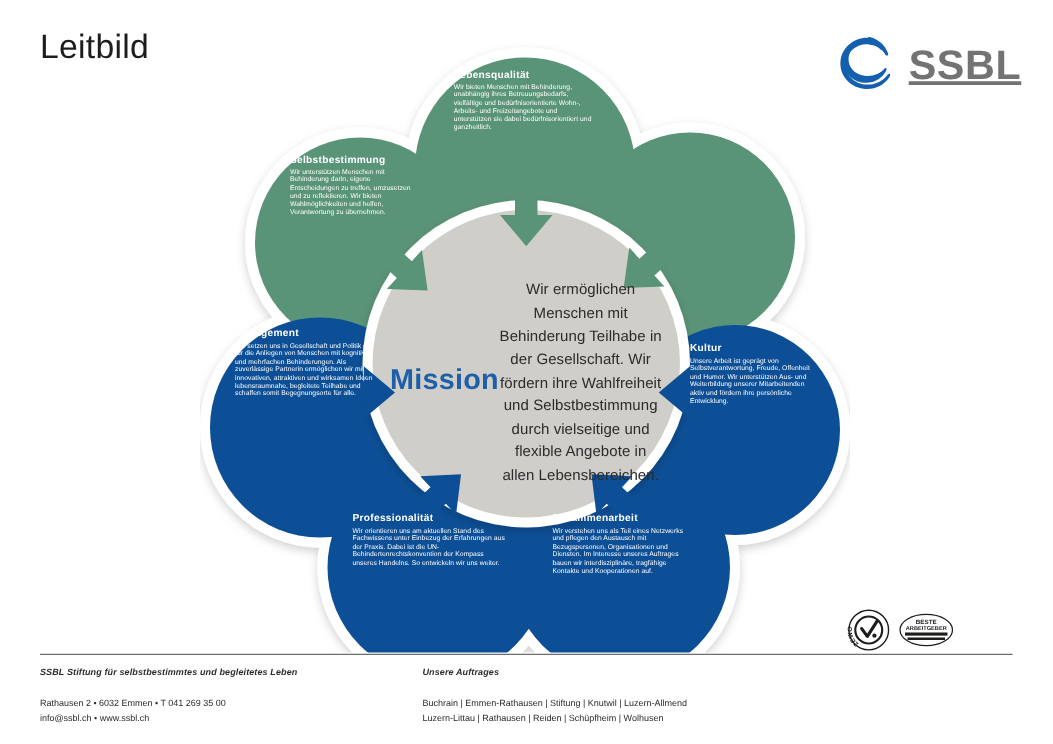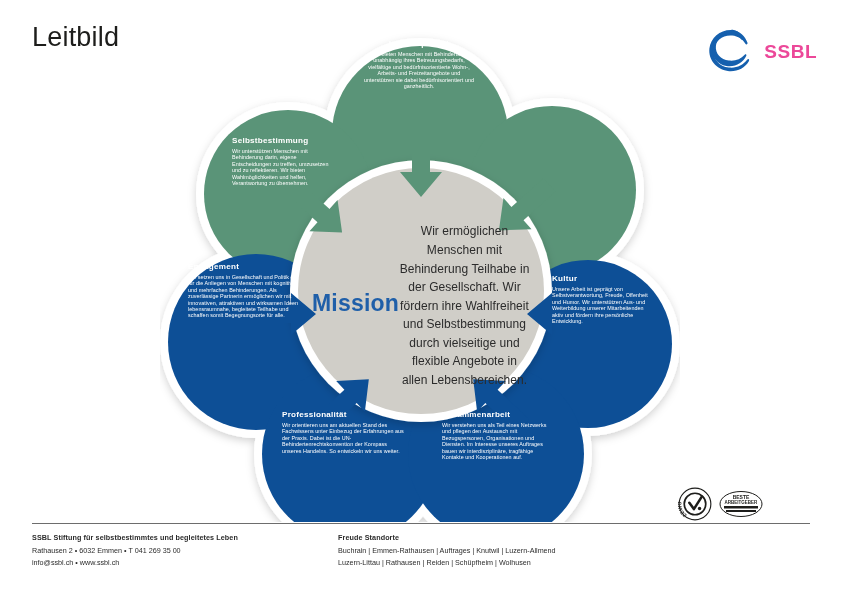--- a/index.html
+++ b/index.html
@@ -10,42 +10,42 @@
   }
   .page{position:absolute;inset:0;padding-left:39px;}
 
   
   #page-title{
     position:absolute;left:32px;top:22px;
     font-size:27px;font-weight:400;letter-spacing:.2px;color:#1d1d1b;
   }
   #logo{position:absolute;right:25px;top:28px;display:flex;align-items:center;gap:9px;}
   #logo .mark{width:48px;height:48px;display:block;}
-  #logo .word{font-size:19px;font-weight:700;letter-spacing:.5px;color:#ec4899;}
+  #logo .word{font-size:33px;font-weight:700;letter-spacing:.5px;color:#737373;text-decoration:underline;}
 
   
   #diagram{position:absolute;left:160px;top:22px;width:520px;height:500px;}
   #diagram svg.petals{position:absolute;inset:0;width:520px;height:500px;}
 
   .petal-text{
     position:absolute;
     color:#ffffff;
     text-align:left;
     line-height:1.18;
     font-size:5.4px;
     pointer-events:none;
   }
   .petal-text .ttl{
     display:block;font-size:8.1px;font-weight:700;margin-bottom:2.5px;letter-spacing:.25px;
   }
   .petal-text .bdy{display:block;letter-spacing:.05px;}
 
   
-  #txt-lebensqualitaet{left:203px;top:17px;width:112px;text-align:center;}
-  #txt-selbstbestimmung{left:72px;top:114px;width:104px;}
+  #txt-lebensqualitaet{left:203px;top:33px;width:112px;}
+  #txt-selbstbestimmung{left:72px;top:101px;width:104px;}
   #txt-teilhabe{left:340px;top:89px;width:108px;}
   #txt-engagement{left:28px;top:240px;width:113px;}
   #txt-kultur{left:392px;top:252px;width:103px;}
   #txt-professionalitaet{left:122px;top:388px;width:124px;}
   #txt-zusammenarbeit{left:282px;top:388px;width:112px;}
 
   
   #mission{
     position:absolute;left:152px;top:160px;width:218px;height:218px;
     display:flex;flex-direction:row;align-items:center;justify-content:flex-start;
@@ -58,21 +58,21 @@
   #mission-body{
     font-size:12px;line-height:1.55;color:#2b2b2b;width:180px;letter-spacing:.05px;
   }
 
   
   #footer{position:absolute;left:0;right:0;bottom:0;height:72px;}
   #footer-rule{
     position:absolute;left:32px;right:32px;top:0;height:1px;background:#6d6d6d;
   }
   .fcol{position:absolute;top:9px;font-size:7.2px;line-height:1.65;color:#2b2b2b;}
-  .fcol .head{font-weight:700;display:block;margin-bottom:1px;letter-spacing:.1px;}
+  .fcol .head{font-weight:700;display:block;margin-bottom:13px;letter-spacing:.1px;font-style:italic;}
   #footer-col-org{left:32px;width:300px;}
   #footer-col-locations{left:338px;width:320px;}
   #footer-col-donation{left:678px;width:150px;}
   #footer-col-donation .head{margin-top:0;}
 
   #badges{position:absolute;left:678px;top:-36px;display:flex;align-items:center;gap:7px;}
   .badge{display:block;}
 
   
   [data-interactable="true"]{cursor:pointer;}
@@ -194,22 +194,22 @@
   <div id="footer" data-interactable="false">
     <div id="footer-rule" data-interactable="false"></div>
 
     <div class="fcol" id="footer-col-org" data-interactable="false">
       <span class="head" data-interactable="false">SSBL Stiftung für selbstbestimmtes und begleitetes Leben</span>
       <span data-interactable="false">Rathausen 2 • 6032 Emmen • T 041 269 35 00</span><br>
       <span data-interactable="true">info@ssbl.ch • www.ssbl.ch</span>
     </div>
 
     <div class="fcol" id="footer-col-locations" data-interactable="false">
-      <span class="head" data-interactable="false">Freude Standorte</span>
-      <span data-interactable="false">Buchrain | Emmen-Rathausen | Auftrages | Knutwil | Luzern-Allmend</span><br>
+      <span class="head" data-interactable="false">Unsere Auftrages</span>
+      <span data-interactable="false">Buchrain | Emmen-Rathausen | Stiftung | Knutwil | Luzern-Allmend</span><br>
       <span data-interactable="false">Luzern-Littau | Rathausen | Reiden | Schüpfheim | Wolhusen</span>
     </div>
 
 
     <div id="badges" data-interactable="false">
       <span class="badge" data-interactable="false">
         <svg width="34" height="34" viewBox="0 0 60 60" aria-hidden="true">
           <circle cx="30" cy="30" r="28" fill="none" stroke="#1d1d1b" stroke-width="2"></circle>
           <circle cx="30" cy="30" r="19" fill="none" stroke="#1d1d1b" stroke-width="3"></circle>
           <path d="M20 28 L28 39 L42 17" fill="none" stroke="#1d1d1b" stroke-width="4.5" stroke-linecap="round" stroke-linejoin="round"></path>

